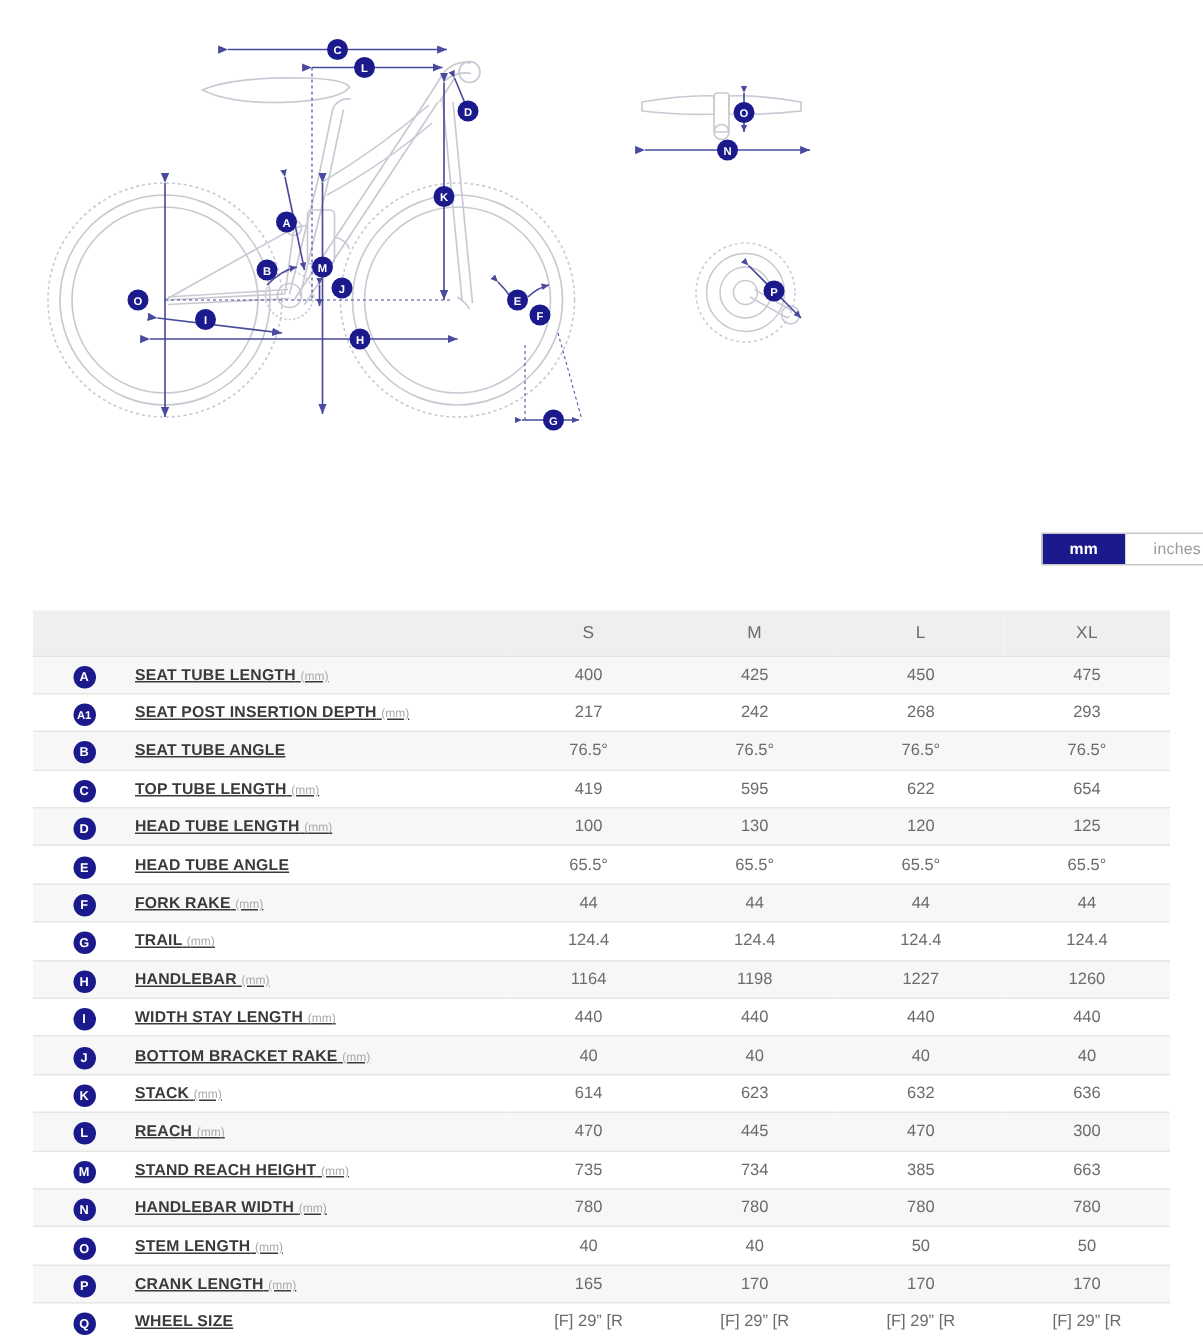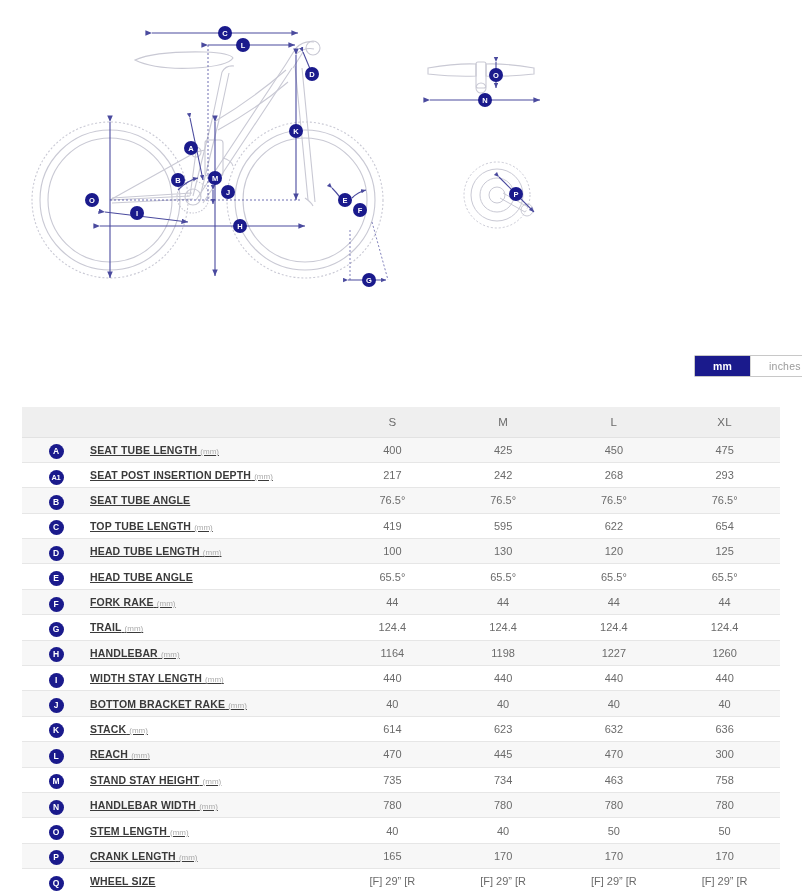--- a/index.html
+++ b/index.html
@@ -427,25 +427,25 @@
         <tr>
           <td class="badge-cell"><span class="badge">L</span></td>
           <td class="label-cell"><span>REACH</span> <span class="label-unit">(mm)</span></td>
           <td class="val-cell">470</td>
           <td class="val-cell">445</td>
           <td class="val-cell">470</td>
           <td class="val-cell">300</td>
         </tr>
         <tr>
           <td class="badge-cell"><span class="badge">M</span></td>
-          <td class="label-cell"><span>STAND STAY HEIGHT</span> <span class="label-unit">(mm)</span></td>
+          <td class="label-cell"><span>STAND REACH HEIGHT</span> <span class="label-unit">(mm)</span></td>
           <td class="val-cell">735</td>
           <td class="val-cell">734</td>
-          <td class="val-cell">463</td>
-          <td class="val-cell">758</td>
+          <td class="val-cell">385</td>
+          <td class="val-cell">663</td>
         </tr>
         <tr>
           <td class="badge-cell"><span class="badge">N</span></td>
           <td class="label-cell"><span>HANDLEBAR WIDTH</span> <span class="label-unit">(mm)</span></td>
           <td class="val-cell">780</td>
           <td class="val-cell">780</td>
           <td class="val-cell">780</td>
           <td class="val-cell">780</td>
         </tr>
         <tr>

